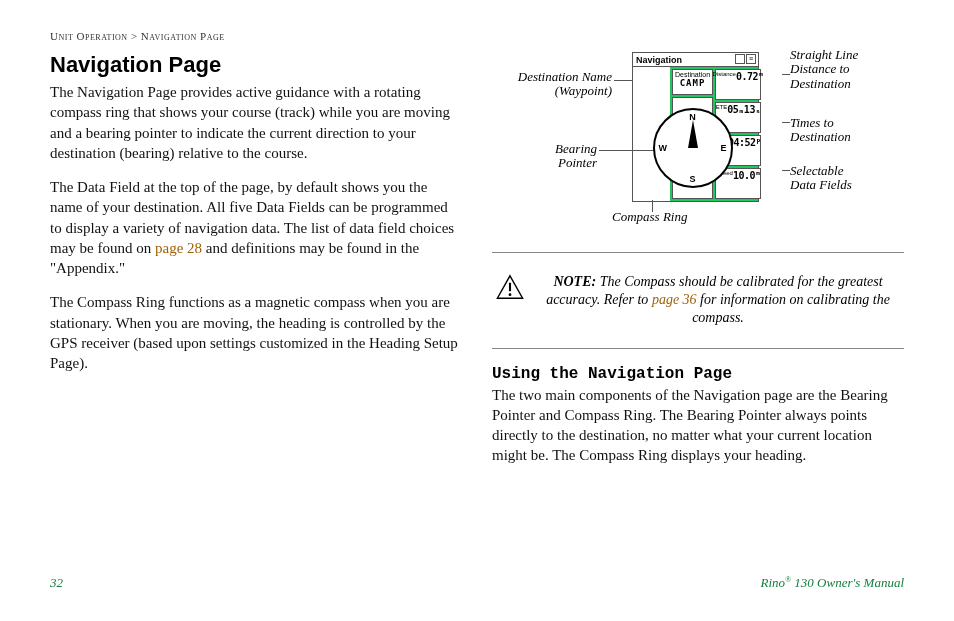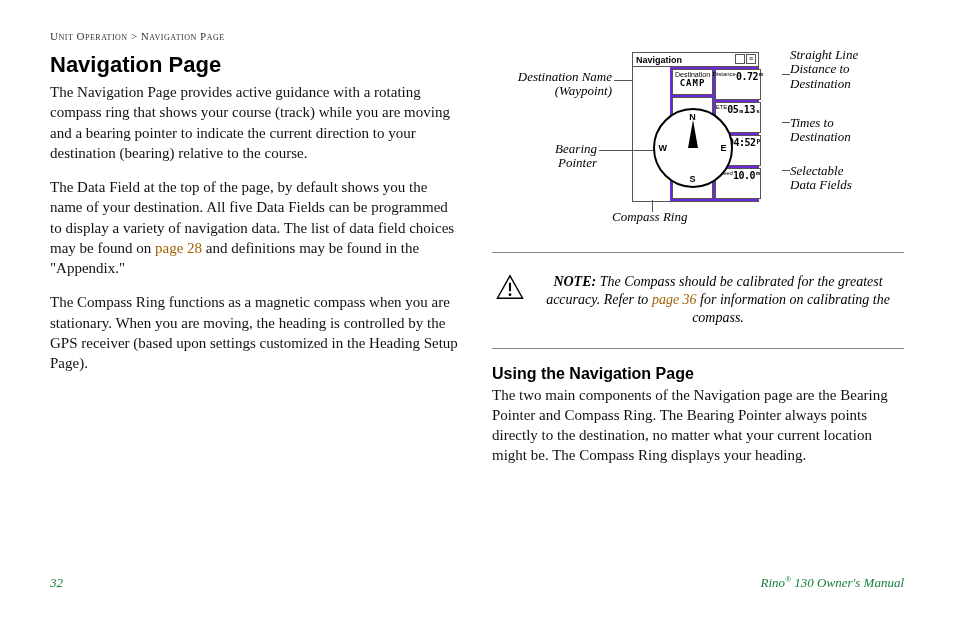--- a/index.html
+++ b/index.html
@@ -25,21 +25,21 @@
   .col {
     flex: 1;
   }
   h1 {
     font-family: Arial, Helvetica, sans-serif;
     font-size: 22px;
     font-weight: bold;
     margin-bottom: 4px;
   }
   h2 {
-    font-family: Liberation Sans, sans-serif;
+    font-family: Liberation Mono, monospace;
     font-size: 16px;
     font-weight: bold;
     margin-top: 16px;
     margin-bottom: 2px;
   }
   p {
     font-size: 15px;
     line-height: 1.35;
     margin-bottom: 14px;
     color: #111;
@@ -83,21 +83,21 @@
     height: 10px;
     border: 1px solid #555;
     display: inline-block;
     font-size: 7px;
     text-align: center;
     line-height: 8px;
   }
   .diag-body {
     display: flex;
     height: calc(100% - 14px);
-    background: #6d28d9;
+    background: #22c55e;
     margin-left: 37px;
   }
   .diag-left {
     flex: 1.6;
     display: flex;
     flex-direction: column;
   }
   .diag-right {
     width: 48px;
     display: flex;

